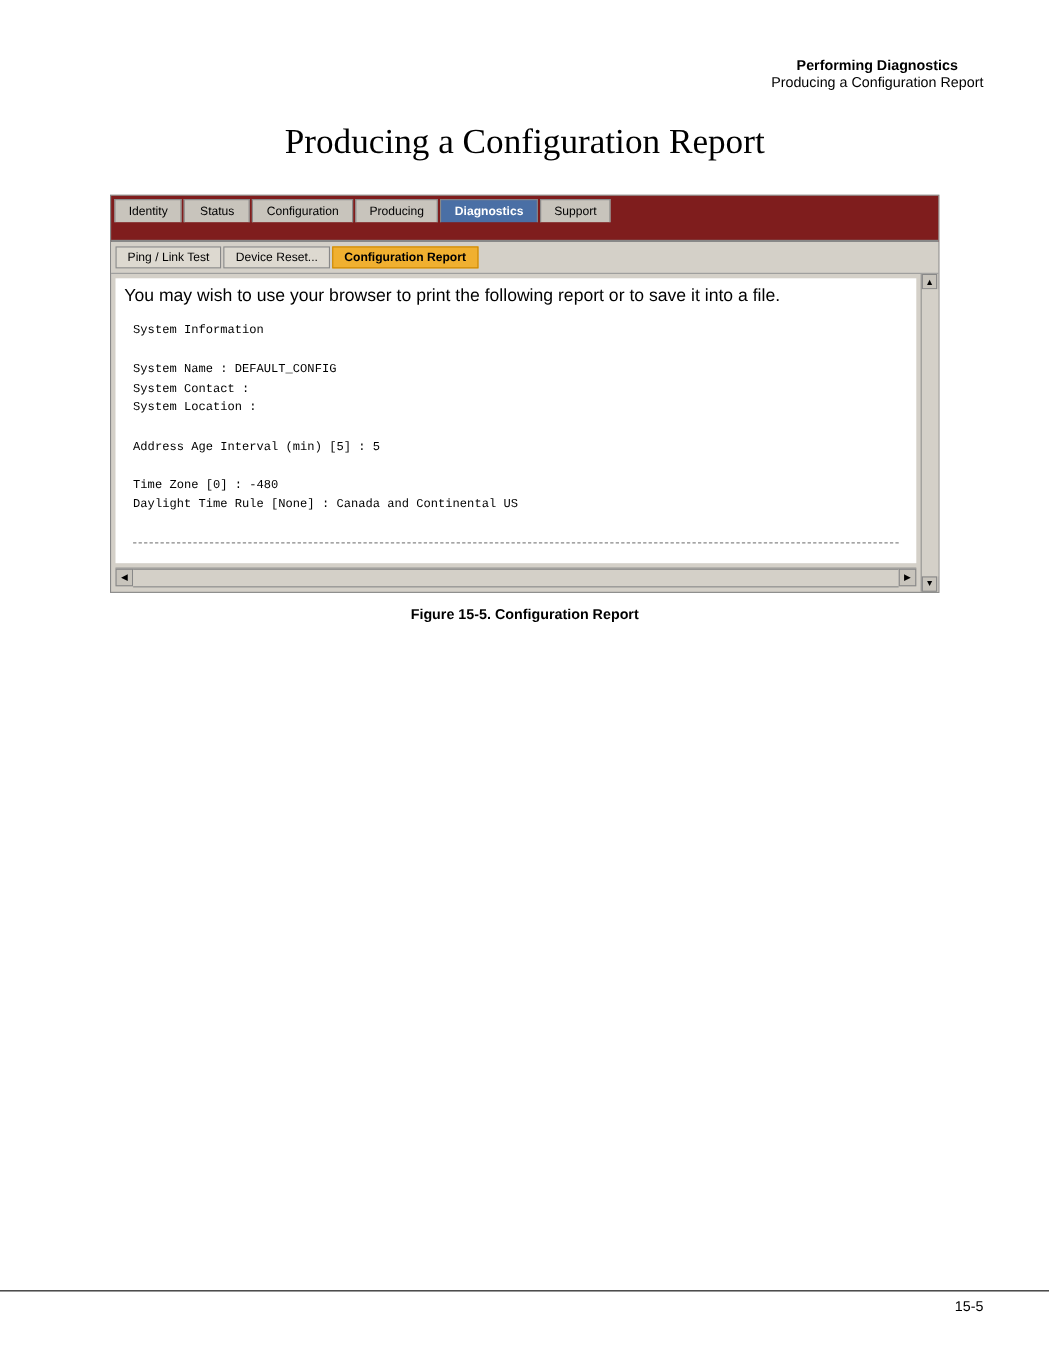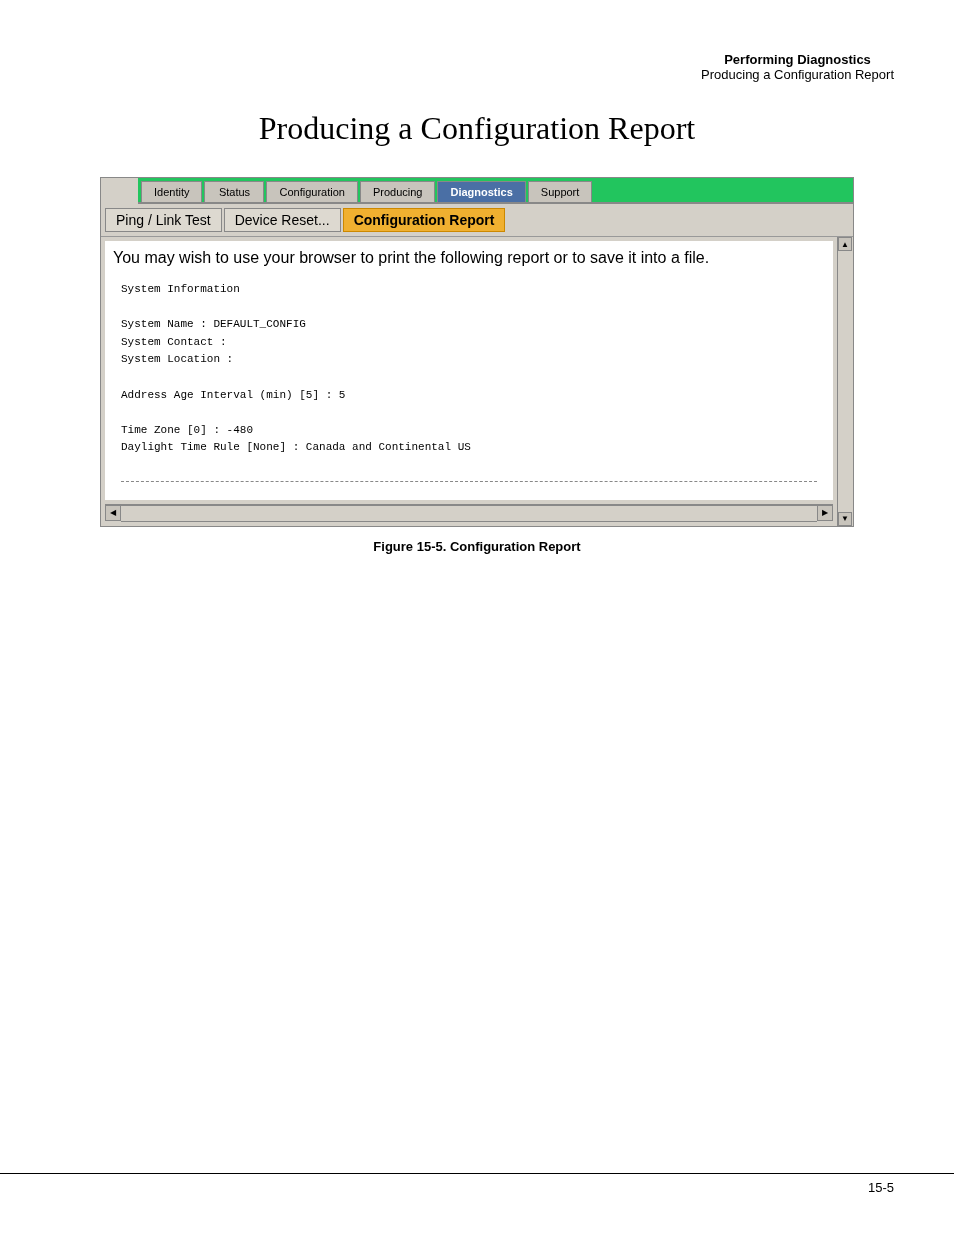--- a/index.html
+++ b/index.html
@@ -68,25 +68,24 @@
     .screenshot-container {
       margin-left: 40px;
       margin-right: 40px;
       border: 1px solid #888888;
       background: #d4d0c8;
     }
 
     
     .tab-bar {
       display: flex;
-      background: #22c55e;
+      background: #7f1d1d;
       border-bottom: 2px solid #888888;
-      padding: 3px 3px 0 3px;
+      padding: 3px 3px 16px 3px;
       gap: 2px;
-      margin-left: 37px;
     }
 
     .tab {
       padding: 4px 12px;
       font-size: 11px;
       cursor: pointer;
       border: 1px solid #888888;
       border-bottom: none;
       background: #c8c4bc;
       color: #000000;
@@ -110,21 +109,21 @@
     .subtab-bar {
       display: flex;
       background: #d4d0c8;
       padding: 4px 4px;
       gap: 2px;
       border-bottom: 1px solid #999999;
     }
 
     .subtab-btn {
       padding: 3px 10px;
-      font-size: 14px;
+      font-size: 11px;
       border: 1px solid #888888;
       background: #ddd9d0;
       color: #000000;
       cursor: pointer;
       font-weight: normal;
     }
 
     .subtab-btn.active {
       background: #f0b030;
       color: #000000;

